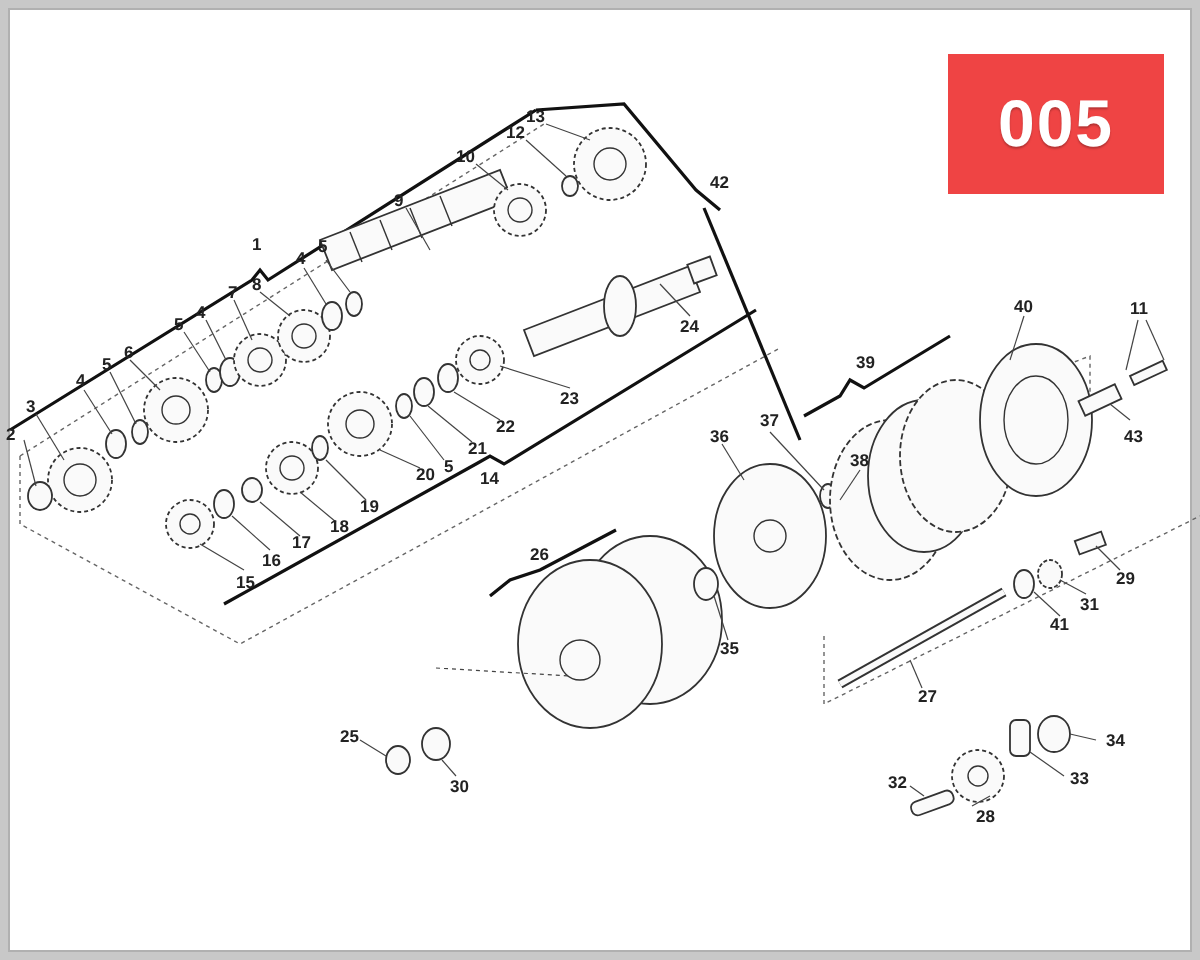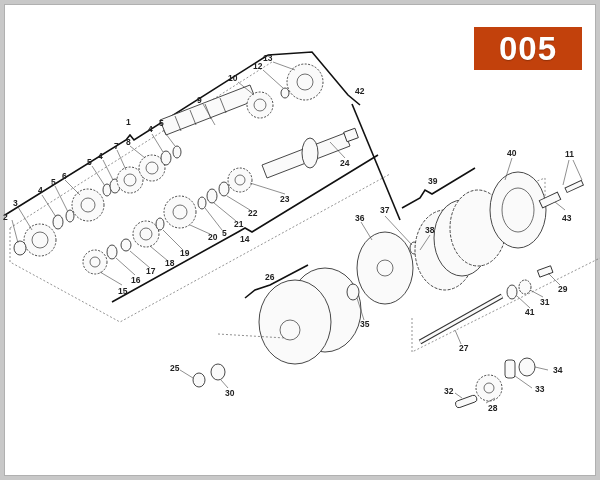--- a/index.html
+++ b/index.html
@@ -1,18 +1,18 @@
 <!DOCTYPE html>
 <html><head>
 <meta charset="utf-8">
 <style>
   html, body { margin:0; padding:0; }
   body { width:600px; height:480px; background:#c8c8c8; font-family:"Liberation Sans", sans-serif; overflow:hidden; }
   .frame { position:absolute; left:4px; top:4px; width:592px; height:472px; background:#ffffff; border:1px solid #b0b0b0; box-sizing:border-box; }
-  .badge { position:absolute; left:474px; top:27px; width:108px; height:43px; background:#c2410c; color:#fff; font-weight:bold; font-size:33px; display:flex; align-items:center; justify-content:center; letter-spacing:1px; text-shadow:0 1px 1px rgba(0,0,0,0.25); }
+  .badge { position:absolute; left:474px; top:27px; width:108px; height:70px; background:#ef4444; color:#fff; font-weight:bold; font-size:33px; display:flex; align-items:center; justify-content:center; letter-spacing:1px; text-shadow:0 1px 1px rgba(0,0,0,0.25); }
   svg.diagram { position:absolute; left:0; top:0; }
   .lbl { font-family:"Liberation Sans", sans-serif; font-size:8.5px; font-weight:bold; fill:#222; }
   .part { fill:#fafafa; stroke:#333; stroke-width:0.9; }
   .thin { fill:none; stroke:#333; stroke-width:0.7; }
   .lead { fill:none; stroke:#444; stroke-width:0.6; }
   .brace { fill:none; stroke:#111; stroke-width:1.6; }
   .dash { fill:none; stroke:#666; stroke-width:0.7; stroke-dasharray:2,2; }
 </style>
 </head>
 <body>

